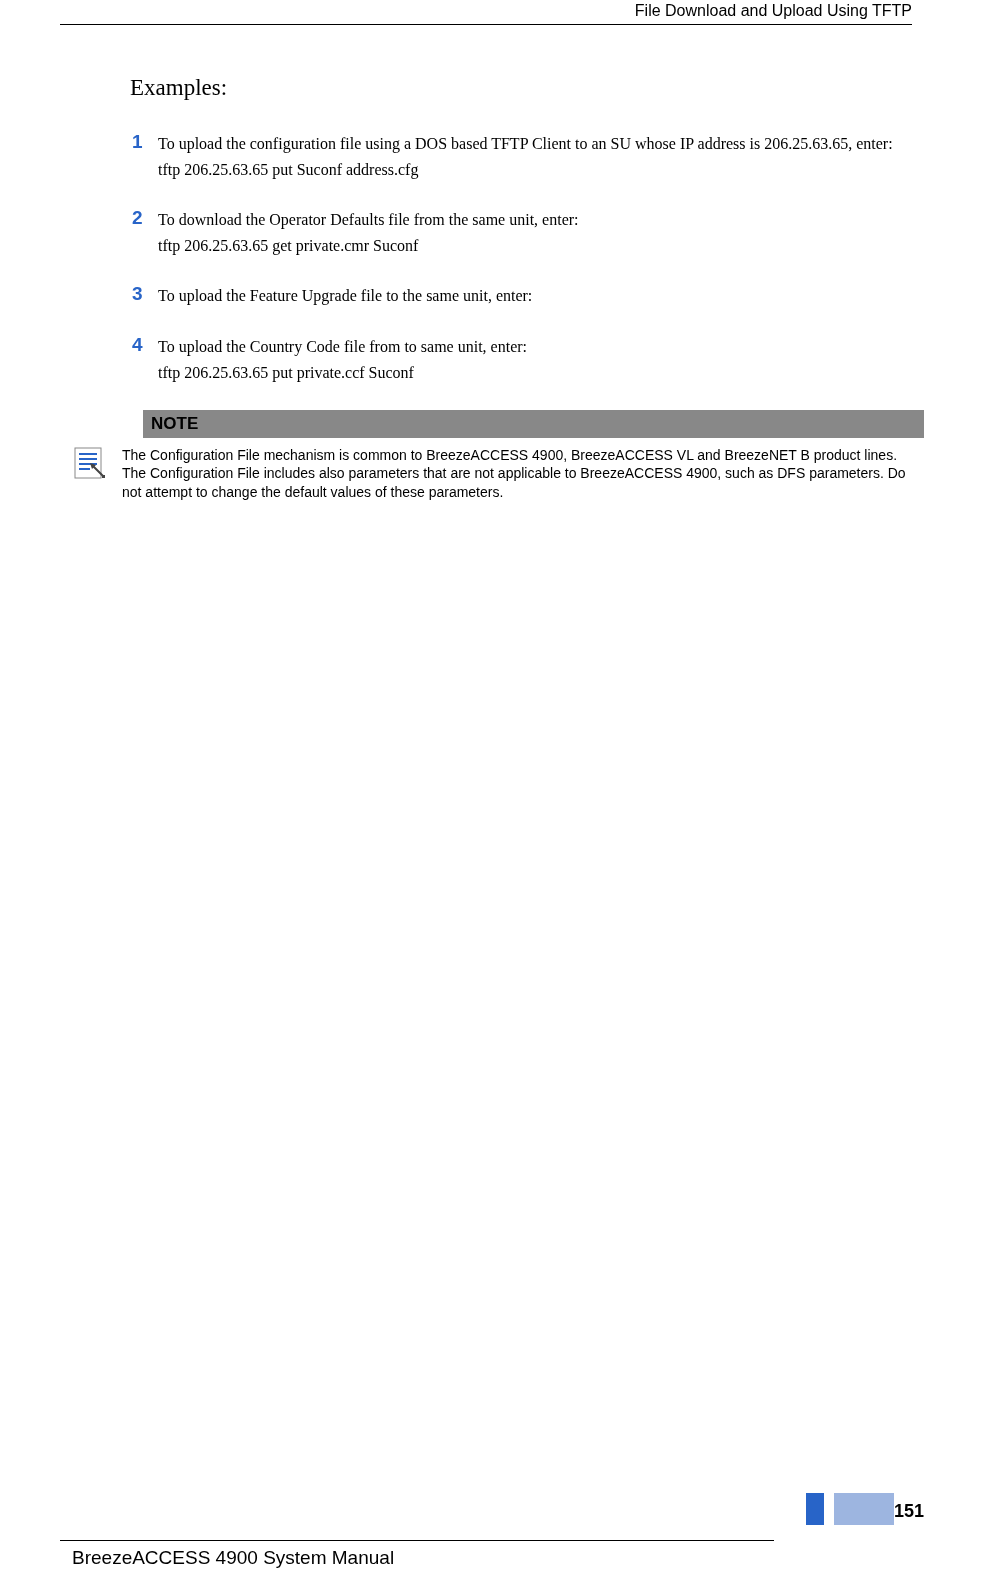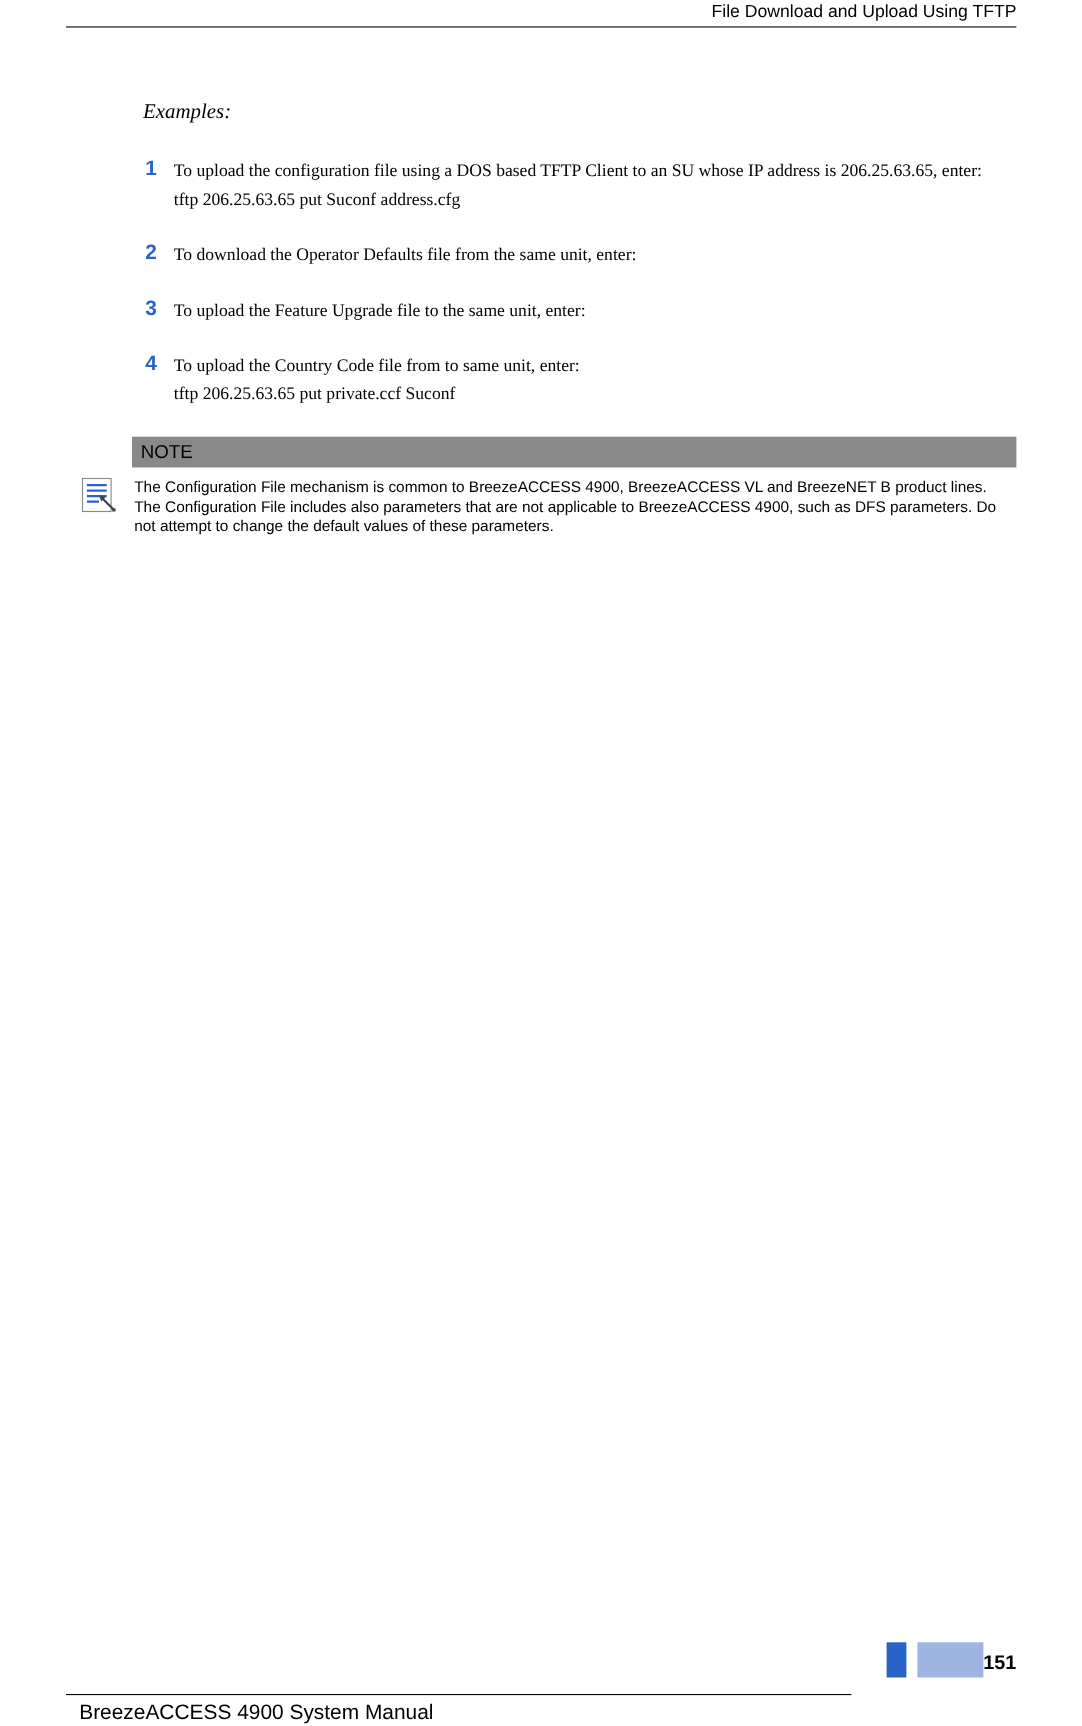--- a/index.html
+++ b/index.html
@@ -11,21 +11,21 @@
       font-family: Georgia, 'Times New Roman', serif;
       background: #fff;
       width: 984px;
       height: 1569px;
       position: relative;
     }
     .header-section {
       position: absolute;
       top: 0;
       left: 0;
-      right: 0;
+      right: 12px;
     }
     .header-text {
       text-align: right;
       font-family: Arial, Helvetica, sans-serif;
       font-size: 16px;
       padding-right: 60px;
       padding-top: 2px;
       padding-bottom: 4px;
     }
     .header-line {
@@ -34,24 +34,23 @@
       margin-left: 60px;
       margin-right: 60px;
     }
     .content {
       position: absolute;
       top: 60px;
       left: 130px;
       right: 60px;
     }
     .examples-heading {
-      font-size: 19px;
-      margin-top: 31px;
+      font-size: 23px;
+      margin-top: 15px;
       margin-bottom: 30px;
-      font-style: italic;
     }
     .example-item {
       display: flex;
       margin-bottom: 25px;
     }
     .example-number {
       color: #2864c8;
       font-family: Arial, Helvetica, sans-serif;
       font-weight: bold;
       font-size: 19px;
@@ -76,23 +75,24 @@
       justify-content: center;
       padding-top: 35px;
     }
     .note-body {
       flex: 1;
     }
     .note-header {
       background: #888;
       color: #000;
       font-family: Arial, Helvetica, sans-serif;
-      font-weight: normal;
+      font-weight: bold;
       font-size: 17px;
       padding: 4px 8px;
+      margin-left: 23px;
     }
     .note-text {
       font-family: Arial, Helvetica, sans-serif;
       font-size: 14px;
       line-height: 1.3;
       padding: 8px 2px 0 2px;
     }
     .footer-section {
       position: absolute;
       bottom: 0;
@@ -156,20 +156,21 @@
     <div class="example-text">
       <span>To upload the configuration file using a DOS based TFTP Client to an SU whose IP address is 206.25.63.65, enter:</span><br>
       <span>tftp 206.25.63.65 put Suconf address.cfg</span>
     </div>
   </div>
 
   <div class="example-item">
     <div class="example-number">2</div>
     <div class="example-text">
       <span>To download the Operator Defaults file from the same unit, enter:</span><br>
+      <span>tftp 206.25.63.65 get private.cmr Suconf</span>
     </div>
   </div>
 
   <div class="example-item">
     <div class="example-number">3</div>
     <div class="example-text">
       <span>To upload the Feature Upgrade file to the same unit, enter:</span><br>
     </div>
   </div>
 

